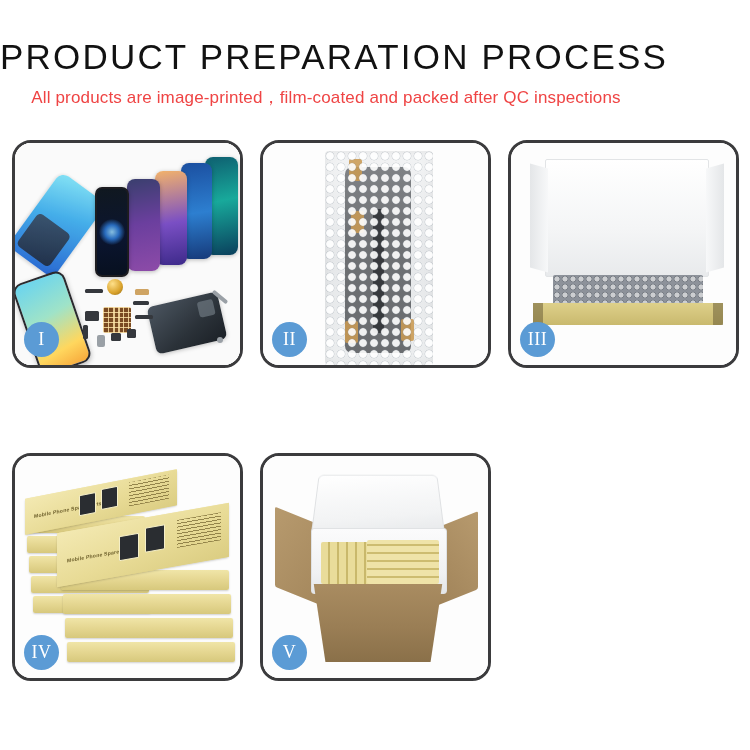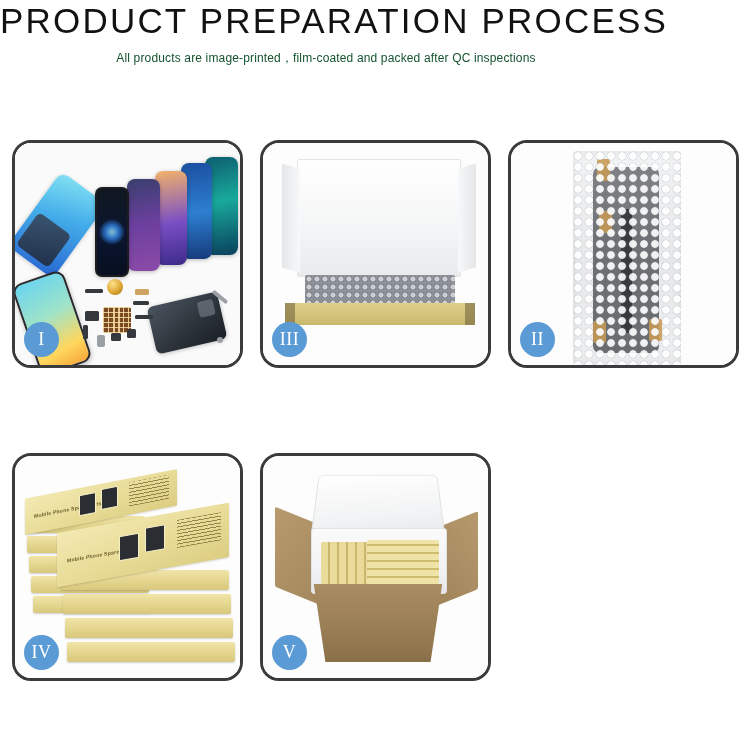--- a/index.html
+++ b/index.html
@@ -17,38 +17,39 @@
     width: 750px;
     height: 750px;
     background: #ffffff;
   }
 
   
   .header {
     position: absolute;
     top: 0; left: 0;
     width: 652px;
+    padding-top: 36px;
     text-align: center;
   }
 
   .title {
     font-size: 35px;
     font-weight: 500;
     letter-spacing: 2.2px;
     color: #121212;
     line-height: 1.18;
     white-space: nowrap;
   }
 
   .subtitle {
     margin-top: 9px;
-    font-size: 12px;
+    font-size: 17px;
     font-weight: 400;
     letter-spacing: 0.15px;
-    color: #14532d;
+    color: #ef4444;
     white-space: nowrap;
   }
 
   
   .grid {
     position: absolute;
     top: 140px;
     left: 12px;
     width: 729px;
     display: grid;
@@ -362,45 +363,45 @@
         <div class="sm" style="left:112px;top:186px;width:9px;height:9px;"></div>
         <div class="sm" style="left:120px;top:172px;width:18px;height:4px;"></div>
         <div class="sm light" style="left:196px;top:152px;width:18px;height:4px;transform:rotate(40deg);"></div>
         <div class="sm light" style="left:202px;top:194px;width:6px;height:6px;border-radius:50%;"></div>
       </div>
       <div class="badge">I</div>
     </div>
 
     <div class="panel">
       <div class="panel-stage">
-        <div class="p3-tray"></div>
-        <div class="p3-lid"></div>
-        <div class="p3-foam"></div>
-        <div class="p3-front"></div>
-      </div>
-      <div class="badge">III</div>
-    </div>
-
-    <div class="panel">
-      <div class="panel-stage">
         <div class="p2-bag">
           <div class="p2-screen"></div>
           <div class="p2-flex"></div>
           <div class="p2-tape" style="left:24px;top:8px;"></div>
           <div class="p2-tape" style="left:26px;top:60px;"></div>
           <div class="p2-tape" style="left:20px;top:170px;"></div>
           <div class="p2-tape" style="left:76px;top:168px;"></div>
           <div class="p2-bubbles"></div>
         </div>
       </div>
       <div class="badge">II</div>
     </div>
 
     <div class="panel">
       <div class="panel-stage">
+        <div class="p3-tray"></div>
+        <div class="p3-lid"></div>
+        <div class="p3-foam"></div>
+        <div class="p3-front"></div>
+      </div>
+      <div class="badge">III</div>
+    </div>
+
+    <div class="panel">
+      <div class="panel-stage">
         <div class="stack">
 
           <div class="sbox" style="left:4px;  top:46px;  width:118px; height:17px;"></div>
           <div class="sbox" style="left:4px;  top:66px;  width:118px; height:17px;"></div>
           <div class="sbox" style="left:6px;  top:86px;  width:118px; height:17px;"></div>
           <div class="sbox" style="left:8px;  top:106px; width:118px; height:17px;"></div>
           <div class="sbox" style="left:10px; top:126px; width:118px; height:17px;"></div>
 
           <div class="sbox" style="left:2px; top:14px; width:152px; height:36px; transform: skewY(-11deg);">
             <div class="lid-face"></div>

